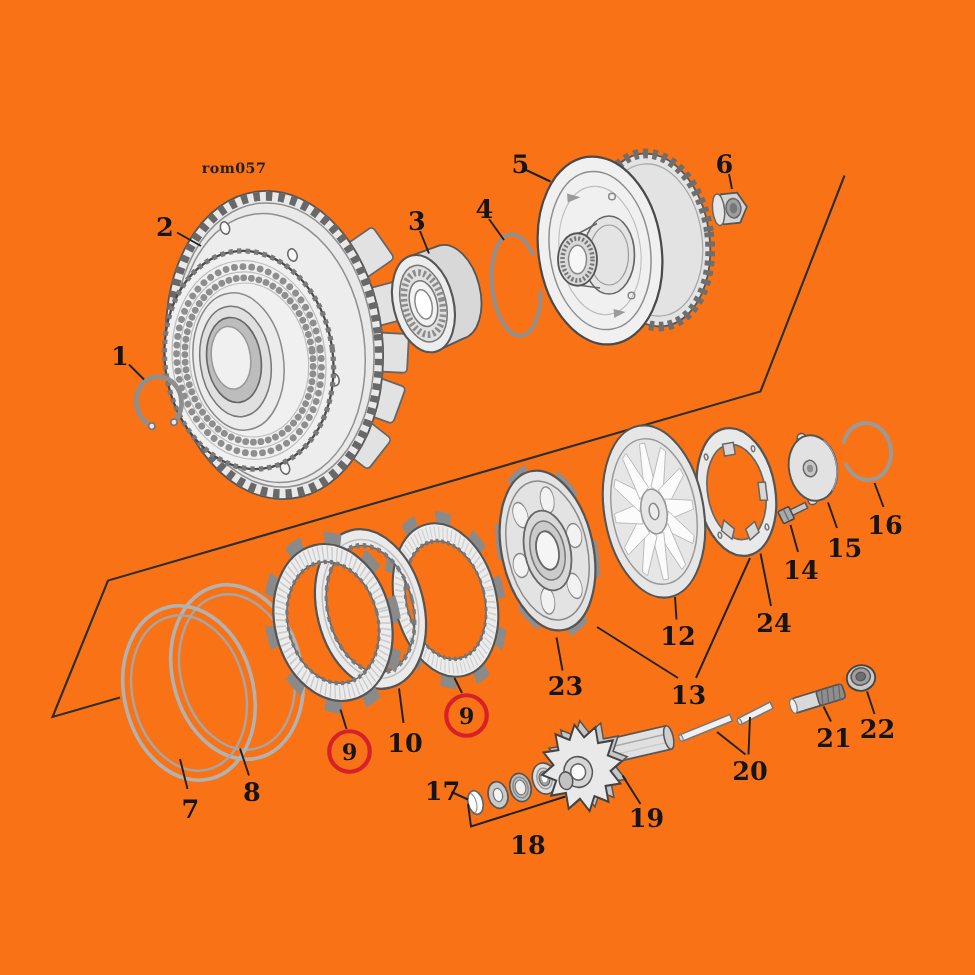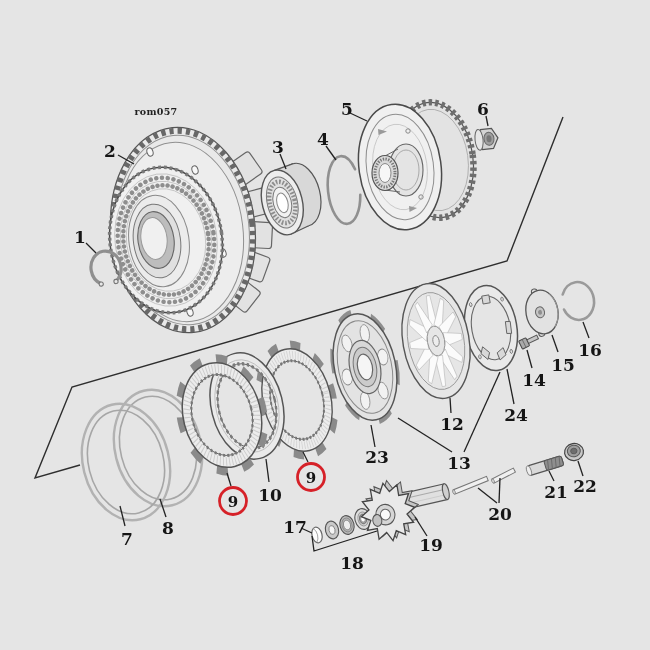--- a/index.html
+++ b/index.html
@@ -1,16 +1,16 @@
 <!DOCTYPE html>
 <html><head>
 <meta charset="utf-8">
 <style>
   html,body{margin:0;padding:0;background:#ffffff;}
-  .stage{width:650px;height:650px;position:relative;background:#e5e5e5;overflow:hidden;}
+  .stage{width:650px;height:650px;position:relative;background:#f97316;overflow:hidden;}
   svg{display:block;}
   .part-label{font:bold 17px "DejaVu Serif", serif;fill:#151515;text-anchor:middle;}
   .callout-num{font:bold 15px "DejaVu Serif", serif;fill:#151515;text-anchor:middle;}
   .diagram-code{font:bold 9.5px "DejaVu Serif", serif;fill:#222;text-anchor:middle;letter-spacing:0.3px;}
   .leader{stroke:#222;stroke-width:1.3;fill:none;}
   .boundary{stroke:#2e2e2e;stroke-width:1.4;fill:none;stroke-linejoin:miter;}
 </style>
 </head>
 <body>
 

